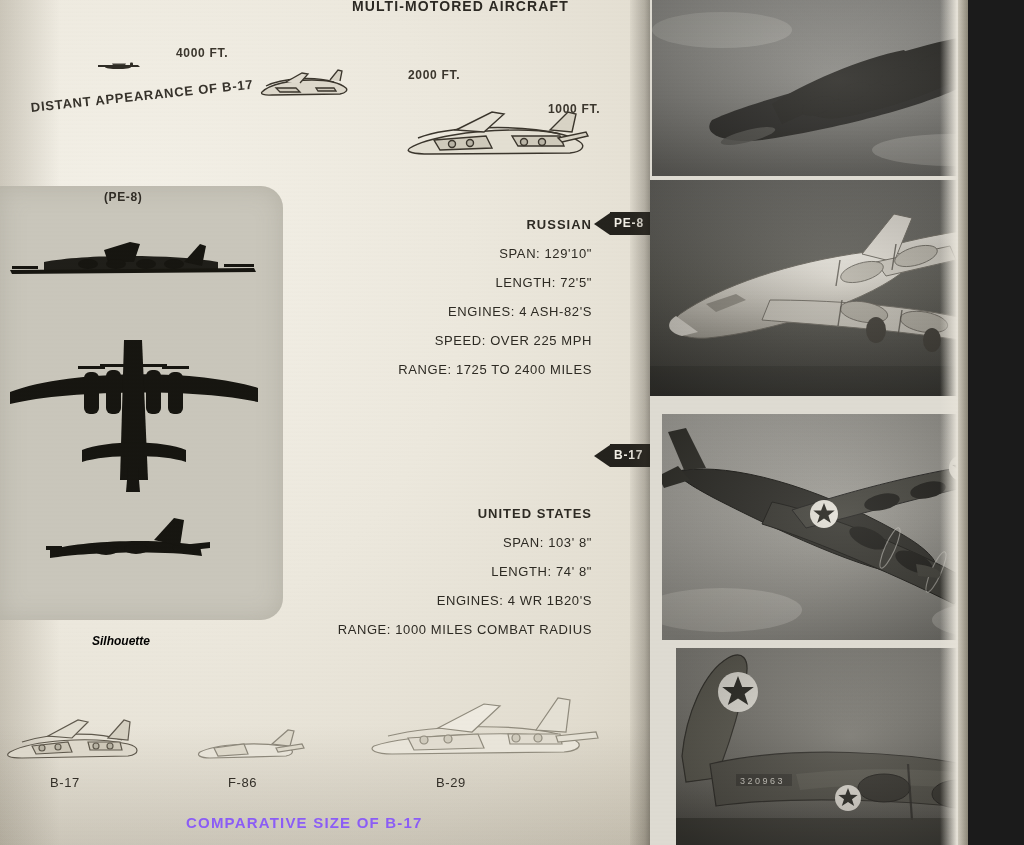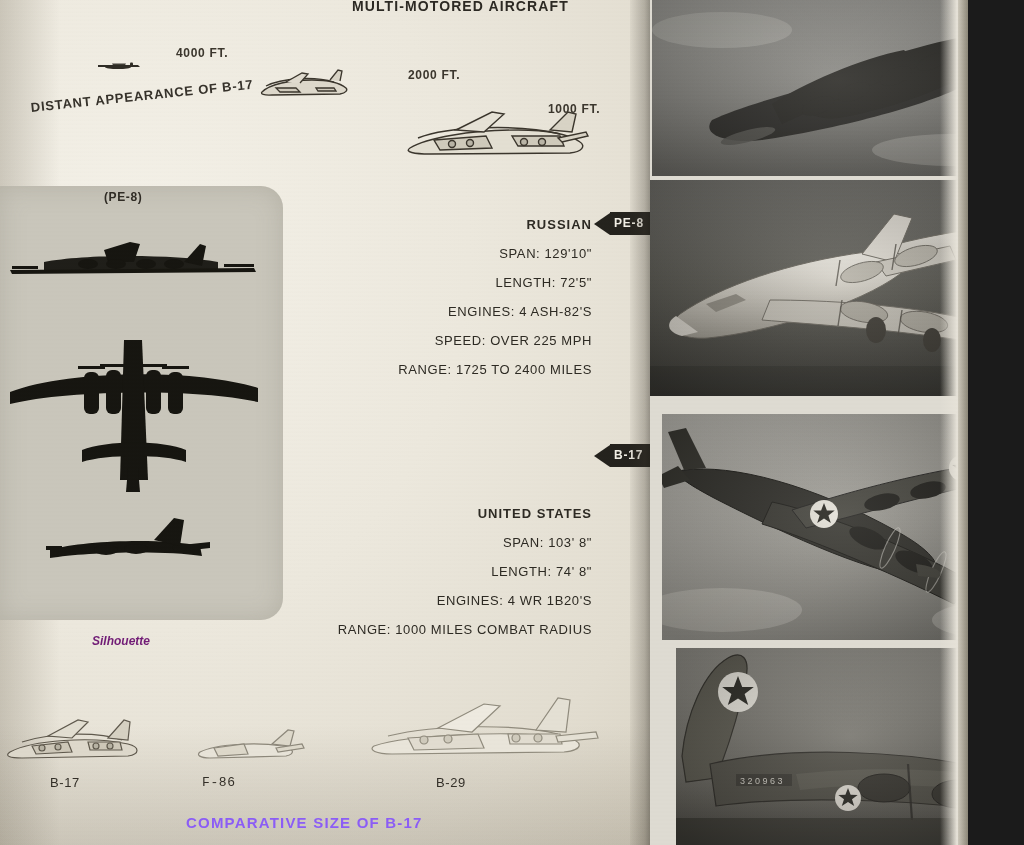--- a/index.html
+++ b/index.html
@@ -123,21 +123,21 @@
     font-weight: bold;
     letter-spacing: 0.6px;
     color: #2f2b24;
   }
   .sil-caption {
     position: absolute;
     left: 92px; top: 634px;
     font-size: 12px;
     font-style: italic;
     font-weight: bold;
-    color: #701a75;
+    color: #000000;
   }
 
   
   .datablock {
     position: absolute;
     text-align: right;
     font-size: 13px;
     letter-spacing: 0.6px;
     color: #2c2922;
     line-height: 29px;
@@ -179,21 +179,21 @@
 
   
   .comp-label {
     position: absolute;
     font-size: 13px;
     letter-spacing: 0.6px;
     color: #322e27;
     white-space: nowrap;
   }
   .cl-b17 { left: 50px; top: 775px; }
-  .cl-f86 { left: 202px; top: 775px; font-family: Liberation Mono, monospace; }
+  .cl-f86 { left: 228px; top: 775px; }
   .cl-b29 { left: 436px; top: 775px; }
 
   
   .photo {
     position: absolute;
     overflow: hidden;
     background: #6d6a63;
   }
   .ph1 { left: 652px; top: 0px;   width: 372px; height: 176px; }
   .ph2 { left: 650px; top: 180px; width: 374px; height: 216px; }

